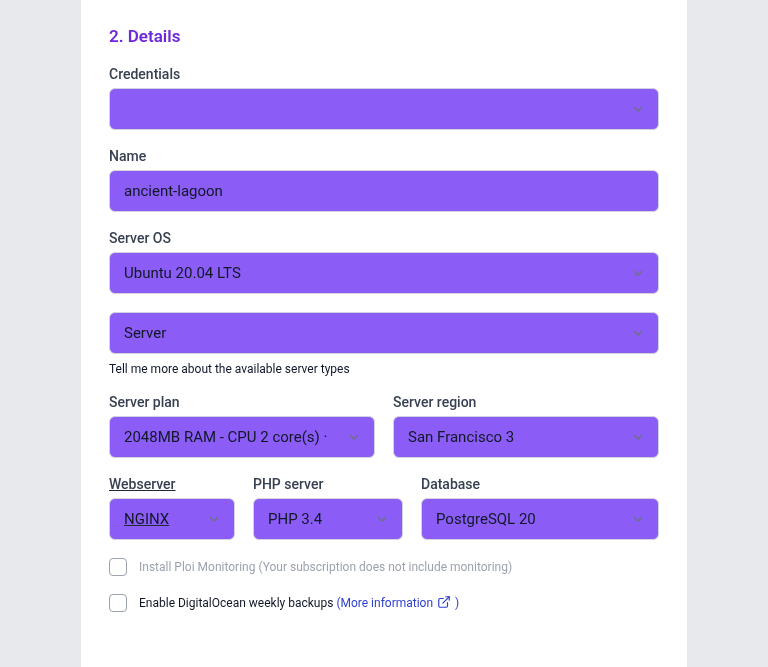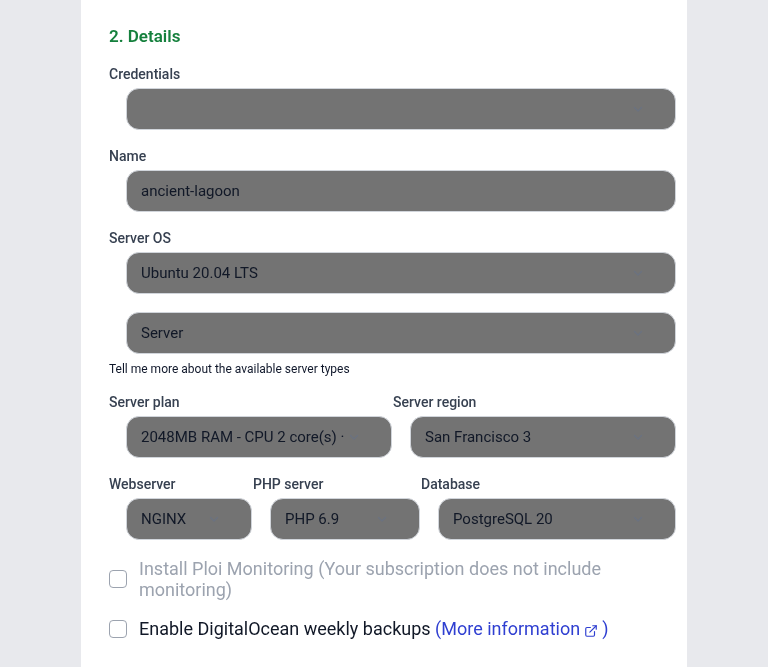--- a/index.html
+++ b/index.html
@@ -19,52 +19,51 @@
     .card {
       background: #ffffff;
       width: 606px;
       margin: 0 auto;
       padding: 26px 28px 28px 28px;
       min-height: 667px;
     }
     .section-heading {
       font-size: 17px;
       font-weight: 600;
-      color: #15803d;
+      color: #6d28d9;
       margin-bottom: 20px;
     }
     .field {
       margin-bottom: 18px;
     }
     .field-label {
       display: block;
       font-size: 14px;
       font-weight: 500;
       color: #374151;
       margin-bottom: 6px;
     }
     .control {
       position: relative;
       width: 100%;
     }
     .input, .select {
       width: 100%;
       height: 42px;
       border: 1px solid #d1d5db;
-      border-radius: 13px;
-      background: #737373;
+      border-radius: 6px;
+      background: #8b5cf6;
       padding: 0 40px 0 14px;
       font-size: 15px;
       color: #111827;
       font-family: inherit;
       outline: none;
       text-align: left;
       display: flex;
       align-items: center;
-      margin-left: 17px;
     }
     .select {
       cursor: pointer;
     }
     .input::placeholder {
       color: #9ca3af;
     }
     .chevron {
       position: absolute;
       right: 14px;
@@ -110,21 +109,21 @@
       border: 1.5px solid #9ca3af;
       border-radius: 4px;
       background: #fff;
       cursor: pointer;
       flex-shrink: 0;
     }
     .checkbox.disabled {
       cursor: not-allowed;
     }
     .checkbox-label {
-      font-size: 18px;
+      font-size: 12px;
       color: #111827;
     }
     .checkbox-label.muted {
       color: #9ca3af;
     }
     .inline-link {
       color: #2f3fd1;
       cursor: pointer;
       display: inline-flex;
       align-items: flex-end;
@@ -134,20 +133,21 @@
       width: 14px;
       height: 14px;
       display: inline-block;
       vertical-align: middle;
       position: relative;
       top: -1px;
     }
     
     .col-narrow {
       flex: 0 0 126px;
+      text-decoration: underline;
     }
     .col-mid {
       flex: 0 0 150px;
     }
   </style>
 </head>
 <body>
 
 <div class="card">
 
@@ -249,21 +249,21 @@
               </svg>
           </span>
         </div>
       </div>
     </div>
     <div class="col col-mid">
       <div class="field">
         <label class="field-label">PHP server</label>
         <div class="control">
           <button type="button" class="select">
-            <span>PHP 6.9</span>
+            <span>PHP 3.4</span>
           </button>
           <span class="chevron">
             <svg viewBox="0 0 20 20" fill="none" stroke="currentColor" stroke-width="2" stroke-linecap="round" stroke-linejoin="round">
                 <polyline points="5 8 10 13 15 8"></polyline>
               </svg>
           </span>
         </div>
       </div>
     </div>
     <div class="col">

